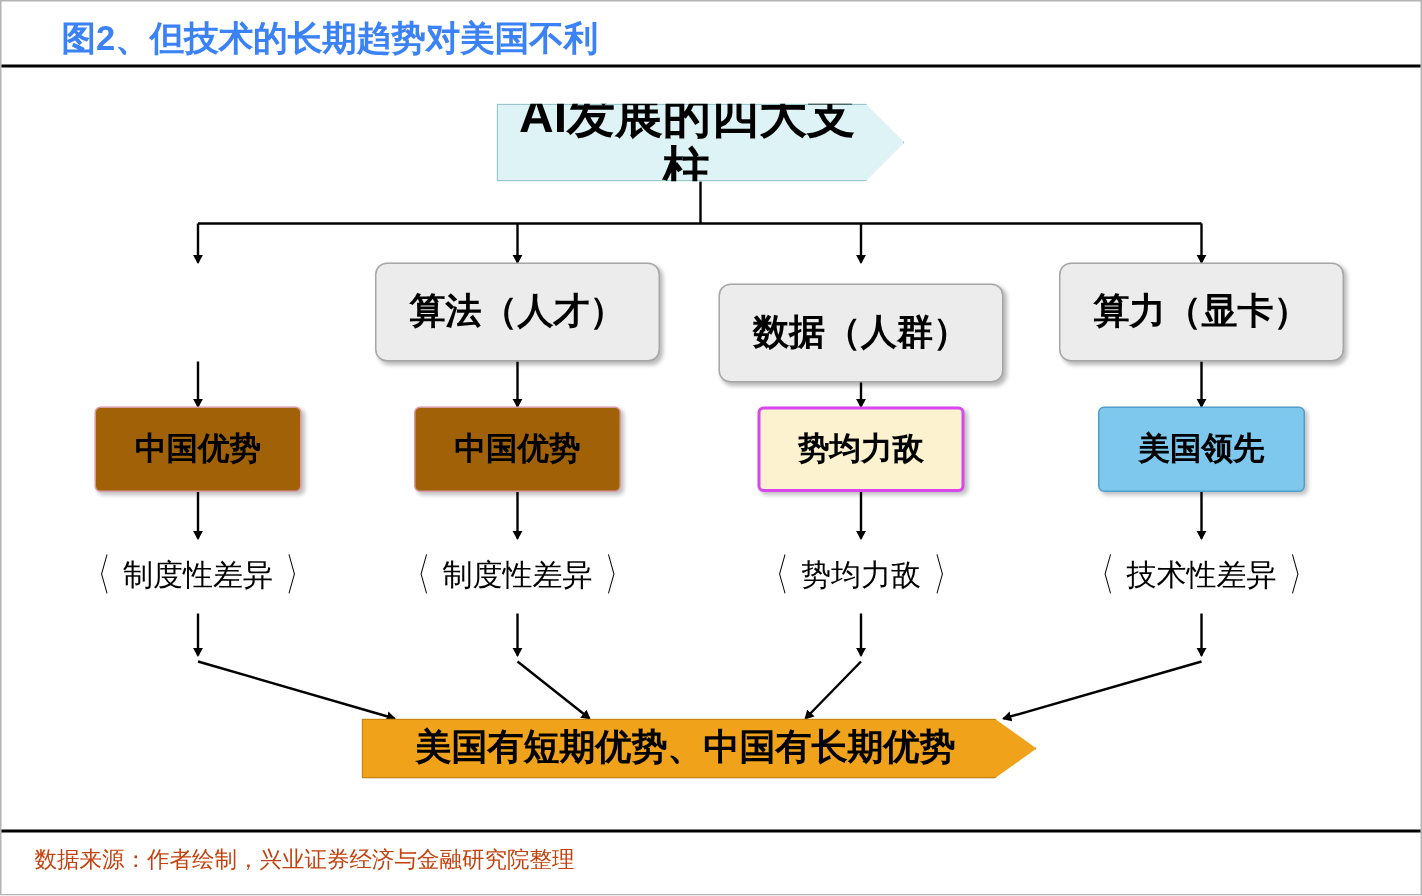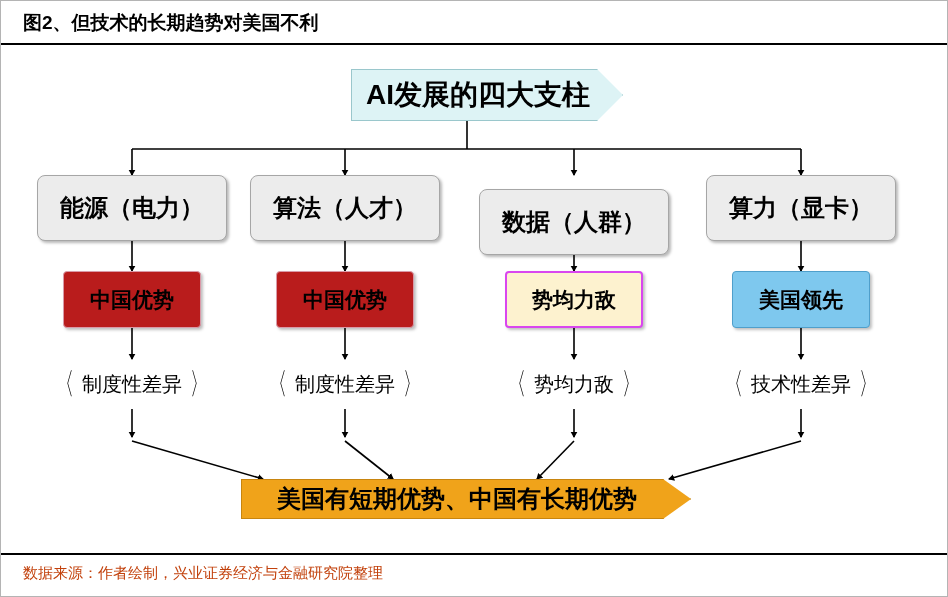--- a/index.html
+++ b/index.html
@@ -25,25 +25,25 @@
   .title-bar {
     position: absolute;
     left: 0; top: 0;
     width: 946px;
     height: 44px;
     border-bottom: 2px solid #000000;
     box-sizing: border-box;
   }
   .title-text {
     position: absolute;
-    left: 22px;
+    left: 40px;
     top: 9px;
-    font-size: 19px;
+    font-size: 23px;
     font-weight: bold;
-    color: #000000;
+    color: #3b82f6;
     letter-spacing: 0px;
     white-space: nowrap;
   }
   
   .footer-bar {
     position: absolute;
     left: 0;
     top: 552px;
     width: 946px;
     height: 43px;
@@ -67,40 +67,39 @@
     justify-content: center;
     text-align: center;
     font-weight: bold;
     color: #000000;
     line-height: 1.1;
   }
   
   .banner {
     background: #ddf3f5;
     border: 1px solid #9ac7cc;
-    font-size: 28px;
+    font-size: 32px;
     clip-path: polygon(0 0, calc(100% - 26px) 0, 100% 50%, calc(100% - 26px) 100%, 0 100%);
     padding-right: 18px;
-    margin-left: 20px;
   }
   
   .pillar {
     background: #ececec;
     border: 1px solid #a6a6a6;
     border-radius: 8px;
     font-size: 24px;
     box-shadow: 2px 2px 3px rgba(0,0,0,0.28);
   }
   
   .status {
     border-radius: 4px;
     font-size: 21px;
     box-shadow: 2px 2px 3px rgba(0,0,0,0.25);
   }
-  .status.pink   { background: #b91c1c; border: 1px solid #d99aa8; }
+  .status.pink   { background: #a16207; border: 1px solid #d99aa8; }
   .status.cream  { background: #fdf2cf; border: 2px solid #d946ef; }
   .status.blue   { background: #7ec8ee; border: 1px solid #4f9fcb; }
   
   .bracket {
     font-size: 20px;
     font-weight: normal;
     color: #000000;
     background: transparent;
     border: none;
   }
@@ -176,23 +175,20 @@
       <path d="M344,440 L392,478" marker-end="url(#ah)"></path>
       <path d="M573,440 L536,478" marker-end="url(#ah)"></path>
       <path d="M800,440 L668,478" marker-end="url(#ah)"></path>
     </g>
   </svg>
 
   <div class="node banner" style="left:330px; top:68px; width:272px; height:52px;">
     <span>AI发展的四大支柱</span>
   </div>
 
-  <div class="node pillar" style="left:36px; top:174px; width:190px; height:66px;">
-    <span>能源（电力）</span>
-  </div>
   <div class="node pillar" style="left:249px; top:174px; width:190px; height:66px;">
     <span>算法（人才）</span>
   </div>
   <div class="node pillar" style="left:478px; top:188px; width:190px; height:66px;">
     <span>数据（人群）</span>
   </div>
   <div class="node pillar" style="left:705px; top:174px; width:190px; height:66px;">
     <span>算力（显卡）</span>
   </div>
 

